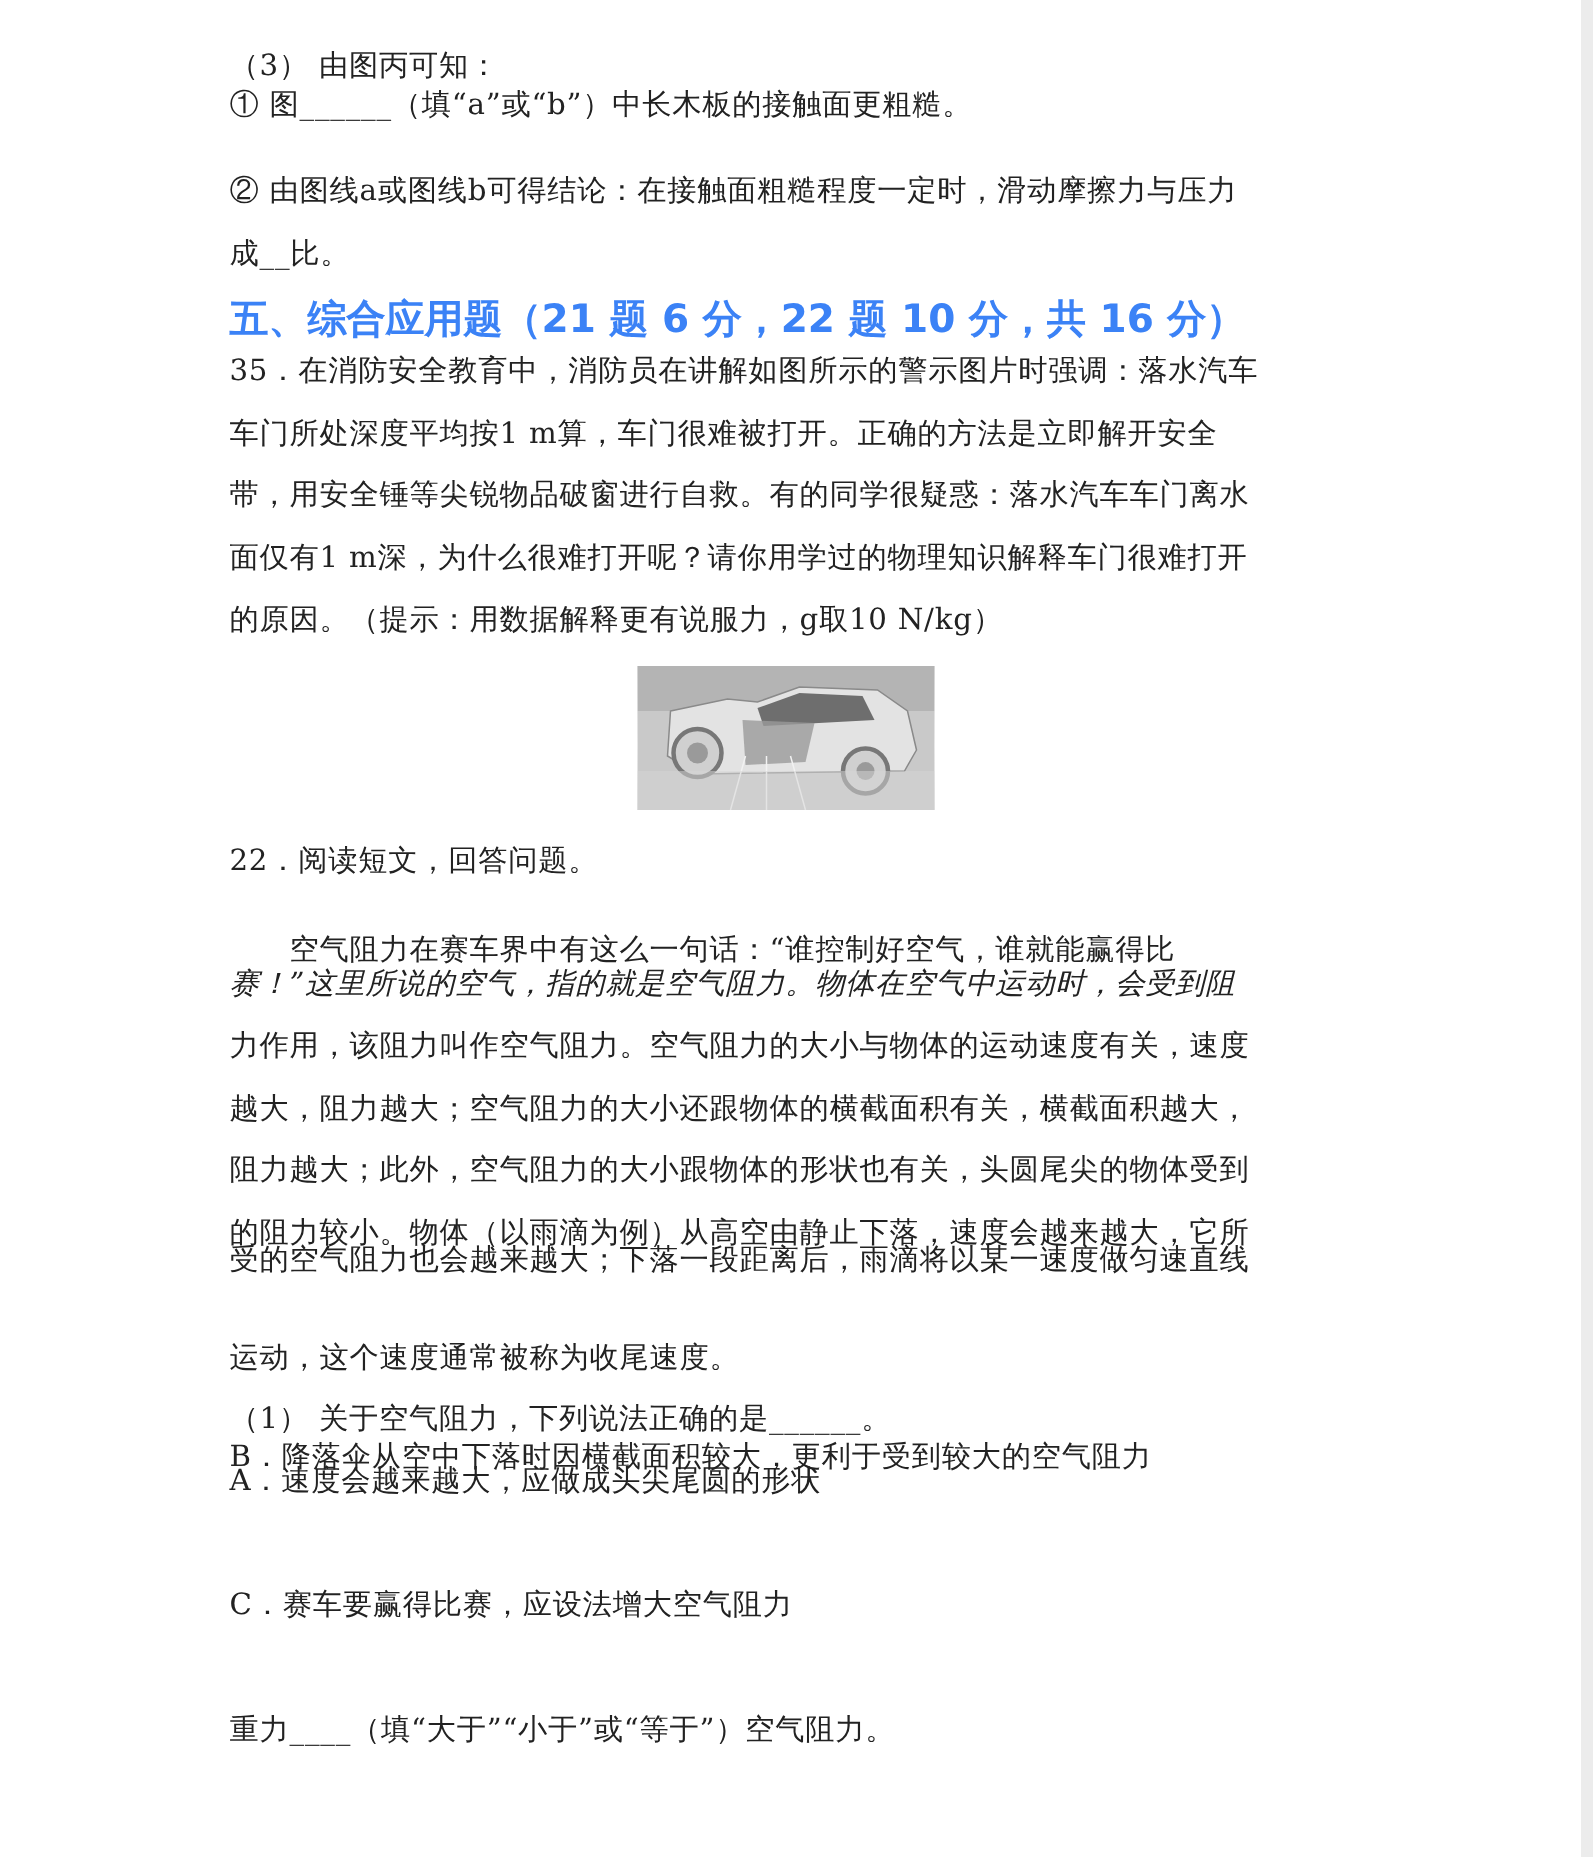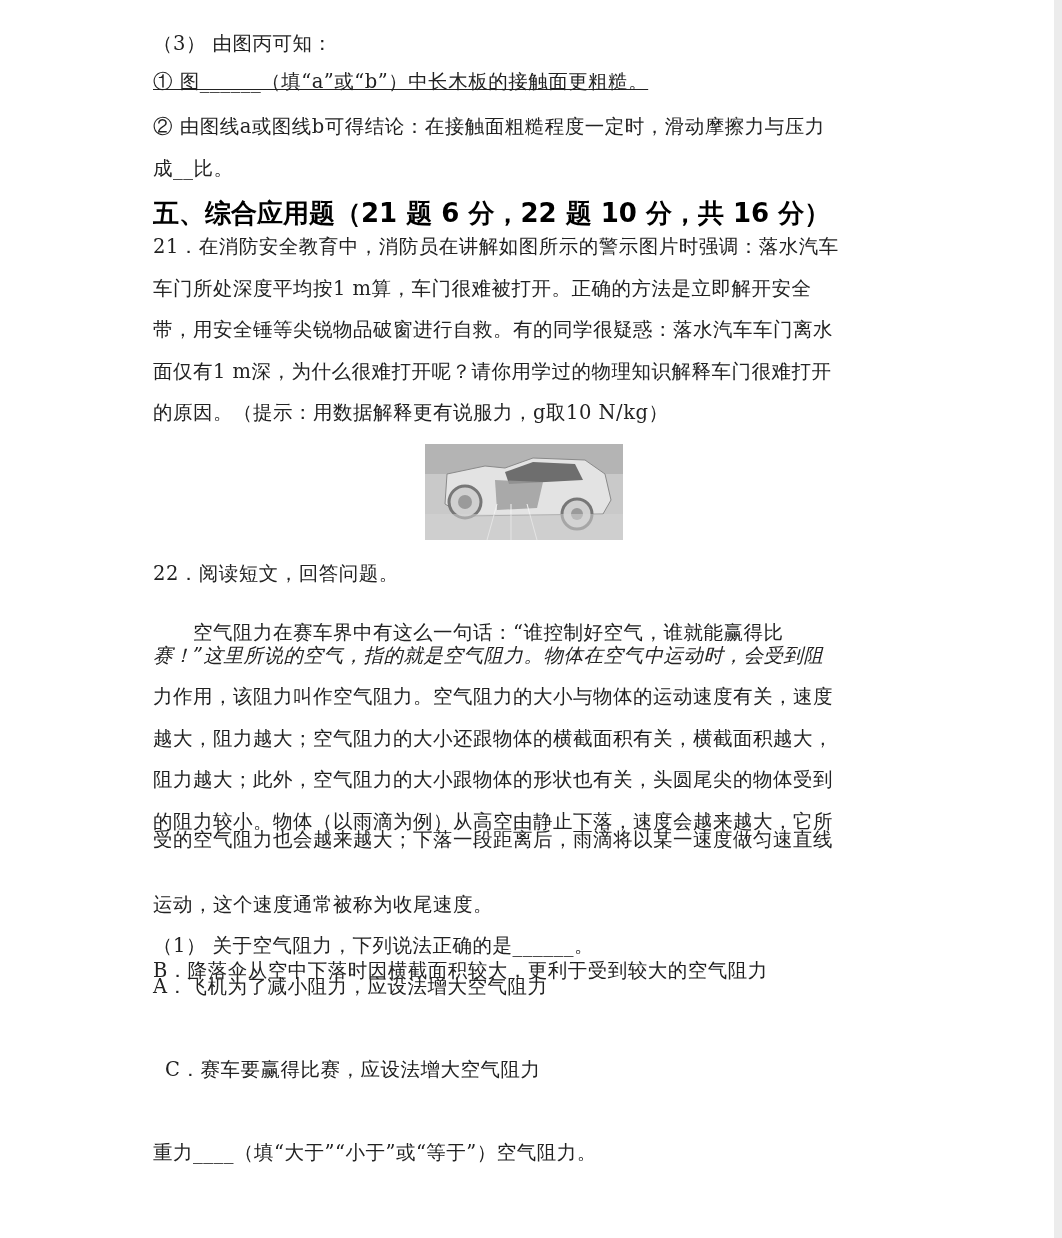--- a/index.html
+++ b/index.html
@@ -16,42 +16,42 @@
     .scroll-gutter {
       position: absolute; right: 0; top: 0; width: 8px; height: 1238px;
       background: #ececec;
     }
     .line {
       position: absolute; left: 153px; font-size: 19.5px; line-height: 28px;
       white-space: nowrap; letter-spacing: 0.5px;
     }
     .heading {
       position: absolute; left: 153px; font-size: 26px; font-weight: bold;
-      line-height: 32px; white-space: nowrap; color: #000000;
+      line-height: 32px; white-space: nowrap; color: #3b82f6;
       font-family: "DejaVu Sans", "Liberation Sans", sans-serif;
     }
     .indent { left: 193px; }
     .figure {
       position: absolute; left: 425px; top: 444px; width: 198px; height: 96px;
       background: linear-gradient(#b9b9b9, #d9d9d9 55%, #c6c6c6);
       overflow: hidden;
     }
   </style>
 </head>
 <body>
 
 <div class="page">
   <div class="line" style="top:30px;">（3） 由图丙可知：</div>
-  <div class="line" style="top:68px;text-decoration:underline;">① 图______（填“a”或“b”）中长木板的接触面更粗糙。</div>
+  <div class="line" style="top:56px;">① 图______（填“a”或“b”）中长木板的接触面更粗糙。</div>
   <div class="line" style="top:113px;">② 由图线a或图线b可得结论：在接触面粗糙程度一定时，滑动摩擦力与压力</div>
   <div class="line" style="top:155px;">成__比。</div>
 
   <div class="heading" style="top:197px;">五、综合应用题（21 题 6 分，22 题 10 分，共 16 分）</div>
 
-  <div class="line" style="top:233px;">21．在消防安全教育中，消防员在讲解如图所示的警示图片时强调：落水汽车</div>
+  <div class="line" style="top:233px;">35．在消防安全教育中，消防员在讲解如图所示的警示图片时强调：落水汽车</div>
   <div class="line" style="top:275px;">车门所处深度平均按1 m算，车门很难被打开。正确的方法是立即解开安全</div>
   <div class="line" style="top:316px;">带，用安全锤等尖锐物品破窗进行自救。有的同学很疑惑：落水汽车车门离水</div>
   <div class="line" style="top:358px;">面仅有1 m深，为什么很难打开呢？请你用学过的物理知识解释车门很难打开</div>
   <div class="line" style="top:399px;">的原因。（提示：用数据解释更有说服力，g取10 N/kg）</div>
 
   <div class="figure">
     <svg width="198" height="96" viewBox="0 0 198 96">
       <rect x="0" y="0" width="198" height="96" fill="#c9c9c9"></rect>
       <rect x="0" y="0" width="198" height="30" fill="#b4b4b4"></rect>
       <path d="M22 30 L60 22 L80 24 L108 14 L160 16 L180 30 L186 56 L178 70 L40 72 L20 60 Z" fill="#e3e3e3" stroke="#8a8a8a" stroke-width="1"></path>
@@ -70,19 +70,19 @@
   <div class="line indent" style="top:600px;margin-top:19px;">空气阻力在赛车界中有这么一句话：“谁控制好空气，谁就能赢得比</div>
   <div class="line" style="top:642px;font-style:italic;">赛！”这里所说的空气，指的就是空气阻力。物体在空气中运动时，会受到阻</div>
   <div class="line" style="top:683px;">力作用，该阻力叫作空气阻力。空气阻力的大小与物体的运动速度有关，速度</div>
   <div class="line" style="top:725px;">越大，阻力越大；空气阻力的大小还跟物体的横截面积有关，横截面积越大，</div>
   <div class="line" style="top:766px;">阻力越大；此外，空气阻力的大小跟物体的形状也有关，头圆尾尖的物体受到</div>
   <div class="line" style="top:808px;">的阻力较小。物体（以雨滴为例）从高空由静止下落，速度会越来越大，它所</div>
   <div class="line" style="top:826px;">受的空气阻力也会越来越大；下落一段距离后，雨滴将以某一速度做匀速直线</div>
   <div class="line" style="top:891px;">运动，这个速度通常被称为收尾速度。</div>
 
   <div class="line" style="top:932px;">（1） 关于空气阻力，下列说法正确的是______。</div>
-  <div class="line" style="top:973px;">A．飞机为了减小阻力，应设法增大空气阻力</div>
+  <div class="line" style="top:973px;">A．速度会越来越大，应做成头尖尾圆的形状</div>
   <div class="line" style="top:957px;">B．降落伞从空中下落时因横截面积较大，更利于受到较大的空气阻力</div>
-  <div class="line" style="top:1056px;margin-left:12px;">C．赛车要赢得比赛，应设法增大空气阻力</div>
+  <div class="line" style="top:1056px;">C．赛车要赢得比赛，应设法增大空气阻力</div>
   <div class="line" style="top:1139px;">重力____（填“大于”“小于”或“等于”）空气阻力。</div>
 </div>
 
 <div class="scroll-gutter"></div>
 
 </body></html>

